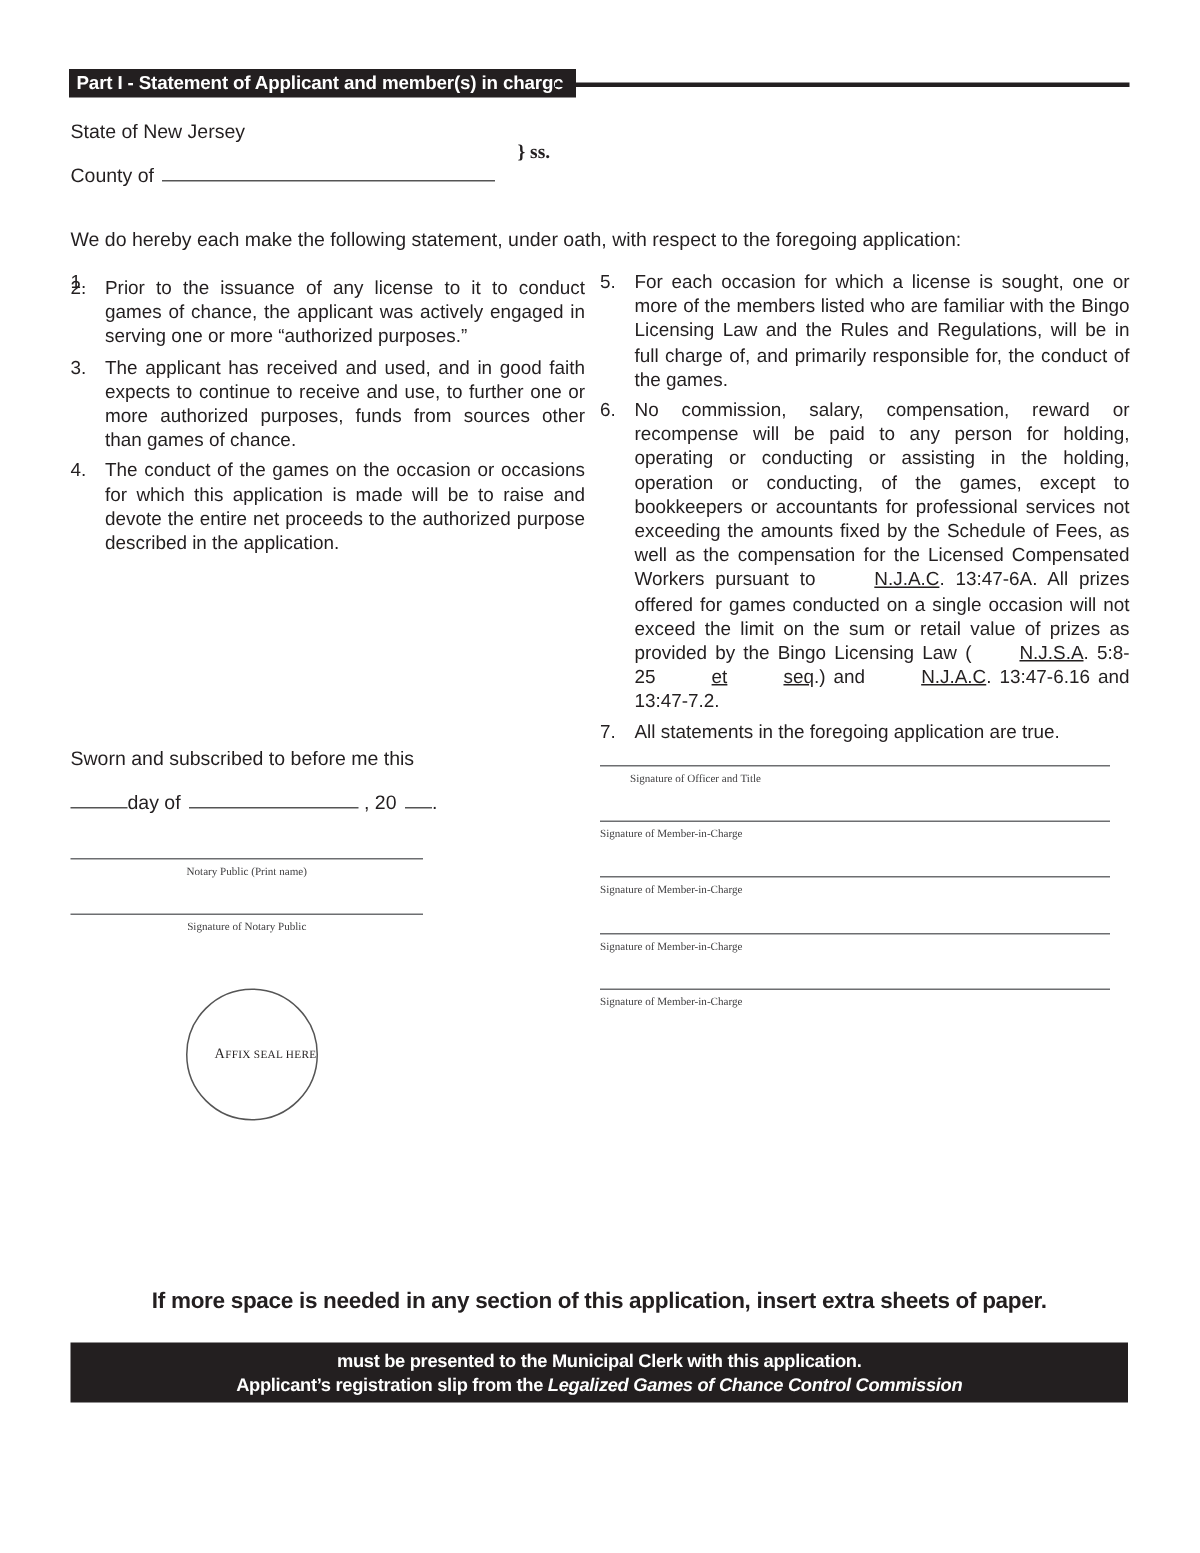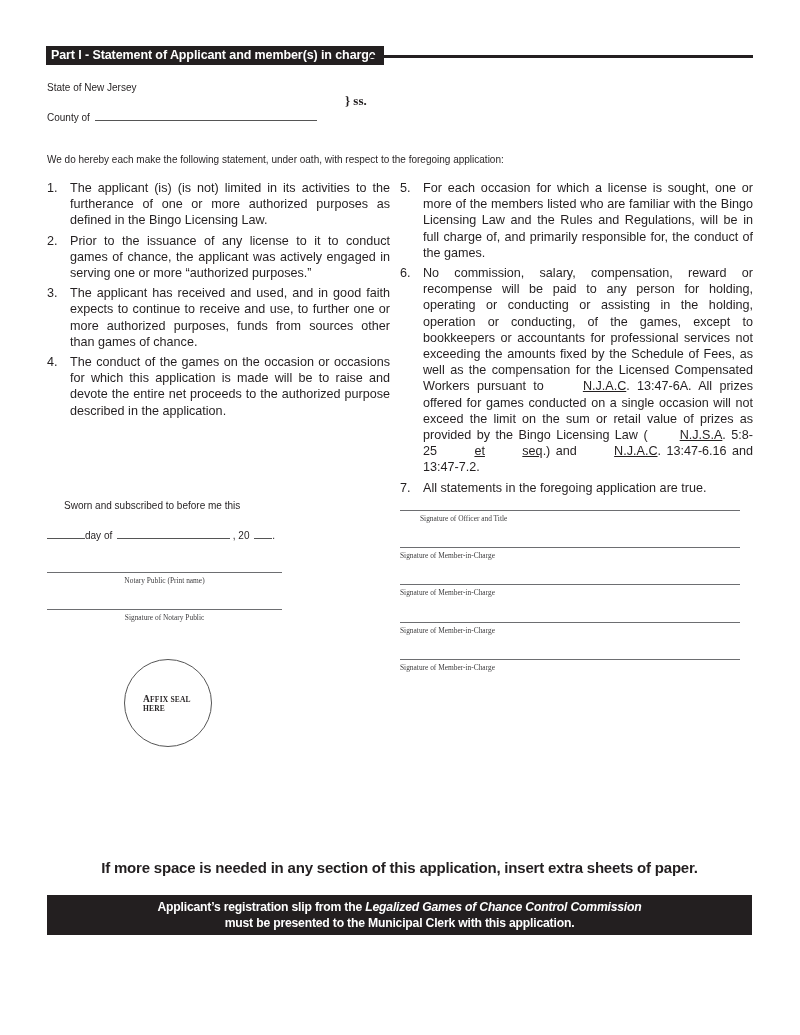--- a/index.html
+++ b/index.html
@@ -3,32 +3,32 @@
 <meta charset="utf-8">
 <style>
   html, body { margin: 0; padding: 0; background: #ffffff; }
   body { width: 800px; height: 1035px; position: relative; overflow: hidden;
          font-family: "Liberation Sans", "DejaVu Sans", sans-serif; color: #231f20; }
   .abs { position: absolute; }
   .hdr-bar { left: 46px; top: 46px; height: 19px; background: #231f20; color: #fff;
              font-family: "Liberation Sans", sans-serif; font-weight: bold; font-size: 12.5px;
              line-height: 19px; padding: 0 8px 0 5px; white-space: nowrap; letter-spacing: -0.1px; }
   .hdr-line { left: 370px; top: 55px; width: 383px; height: 3px; background: #231f20; }
-  .txt { font-size: 10px; line-height: 16px; white-space: nowrap; }
+  .txt { font-size: 13px; line-height: 16px; white-space: nowrap; }
   .ss { font-family: "Liberation Serif", serif; font-weight: bold; font-size: 13px; }
   .uline { display: inline-block; border-bottom: 1px solid #555; height: 12px; vertical-align: baseline; }
   .col { font-size: 12.6px; line-height: 16.2px; text-align: justify; }
   .item { position: relative; padding-left: 23px; margin-bottom: 4px; }
   .item .num { position: absolute; left: 0; top: 0; }
   .u { text-decoration: underline; margin-left: 32px; }
   .sig-line { height: 1px; background: #6d6e71; }
   .sig-label { font-family: "Liberation Serif", serif; font-size: 7.4px; color: #414042; white-space: nowrap; }
   .seal { left: 124px; top: 659px; width: 86px; height: 86px; border: 1px solid #555; border-radius: 50%;
           display: flex; align-items: center; justify-content: center; }
-  .seal-text { font-family: "Liberation Serif", serif; font-weight: bold; font-size: 7.5px; letter-spacing: 0.2px; margin-left: 18px; }
+  .seal-text { font-family: "Liberation Serif", serif; font-weight: normal; font-size: 7.5px; letter-spacing: 0.2px; margin-left: 18px; }
   .seal-text .big { font-size: 9.5px; }
   .note { left: 47px; top: 859px; width: 705px; text-align: center; font-weight: bold; font-size: 15px;
           font-family: "Liberation Sans", sans-serif; letter-spacing: -0.2px; }
   .black-box { left: 47px; top: 895px; width: 705px; height: 40px; background: #231f20; color: #fff;
                text-align: center; font-weight: bold; font-size: 12.2px; line-height: 16px;
                box-sizing: border-box; padding-top: 4px; letter-spacing: -0.2px; }
   .black-box i { font-style: italic; }
 </style>
 </head>
 <body>
@@ -41,21 +41,20 @@
 <div class="abs txt" style="left:47px; top:108px;">
   <span>County of</span>
   <span class="uline" style="width:222px; margin-left:2px;"></span>
 </div>
 
 <div class="abs txt" style="left:47px; top:152px;">We do hereby each make the following statement, under oath, with respect to the foregoing application:</div>
 
 <div class="abs col" style="left:47px; top:180px; width:343px;">
   <div class="item">
     <span class="num">1.</span>
-    <span>The applicant (is) (is not) limited in its activities to the furtherance of one or more authorized purposes as defined in the Bingo Licensing Law.</span>
   </div>
   <div class="item">
     <span class="num">2.</span>
     <span>Prior to the issuance of any license to it to conduct games of chance, the applicant was actively engaged in serving one or more “authorized purposes.”</span>
   </div>
   <div class="item">
     <span class="num">3.</span>
     <span>The applicant has received and used, and in good faith expects to continue to receive and use, to further one or more authorized purposes, funds from sources other than games of chance.</span>
   </div>
   <div class="item">
@@ -72,21 +71,21 @@
   <div class="item">
     <span class="num">6.</span>
     <span><span>No commission, salary, compensation, reward or recompense will be paid to any person for holding, operating or conducting or assisting in the holding, operation or conducting, of the games, except to bookkeepers or accountants for professional services not exceeding the amounts fixed by the Schedule of Fees, as well as the compensation for the Licensed Compensated Workers pursuant to </span><span class="u">N.J.A.C</span><span>. 13:47-6A.  All prizes offered for games conducted on a single occasion will not exceed the limit on the sum or retail value of prizes as provided by the Bingo Licensing Law (</span><span class="u">N.J.S.A</span><span>. 5:8-25 </span><span class="u">et</span><span> </span><span class="u">seq</span><span>.) and </span><span class="u">N.J.A.C</span><span>. 13:47-6.16 and 13:47-7.2.</span></span>
   </div>
   <div class="item">
     <span class="num">7.</span>
     <span>All statements in the foregoing application are true.</span>
   </div>
 </div>
 
-<div class="abs txt" style="left:47px; top:498px;margin-left:17px;">Sworn and subscribed to before me this</div>
+<div class="abs txt" style="left:47px; top:498px;">Sworn and subscribed to before me this</div>
 <div class="abs txt" style="left:47px; top:526px;">
   <span class="uline" style="width:38px;"></span><span>day of</span>
   <span class="uline" style="width:113px; margin-left:2px;"></span>
   <span>, 20</span>
   <span class="uline" style="width:18px; margin-left:2px;"></span><span>.</span>
 </div>
 
 <div class="abs sig-line" style="left:47px; top:572px; width:235px;"></div>
 <div class="abs sig-label" style="left:47px; top:576px; width:235px; text-align:center;">Notary Public (Print name)</div>
 <div class="abs sig-line" style="left:47px; top:609px; width:235px;"></div>
@@ -106,15 +105,15 @@
 <div class="abs sig-label" style="left:400px; top:588px;">Signature of Member-in-Charge</div>
 
 <div class="abs sig-line" style="left:400px; top:622px; width:340px;"></div>
 <div class="abs sig-label" style="left:400px; top:626px;">Signature of Member-in-Charge</div>
 
 <div class="abs sig-line" style="left:400px; top:659px; width:340px;"></div>
 <div class="abs sig-label" style="left:400px; top:663px;">Signature of Member-in-Charge</div>
 
 <div class="abs note">If more space is needed in any section of this application, insert extra sheets of paper.</div>
 <div class="abs black-box">
+  <div>must be presented to the Municipal Clerk with this application.</div>
   <div><span>Applicant’s registration slip from the </span><i>Legalized Games of Chance Control Commission</i></div>
-  <div>must be presented to the Municipal Clerk with this application.</div>
 </div>
 
 </body></html>

